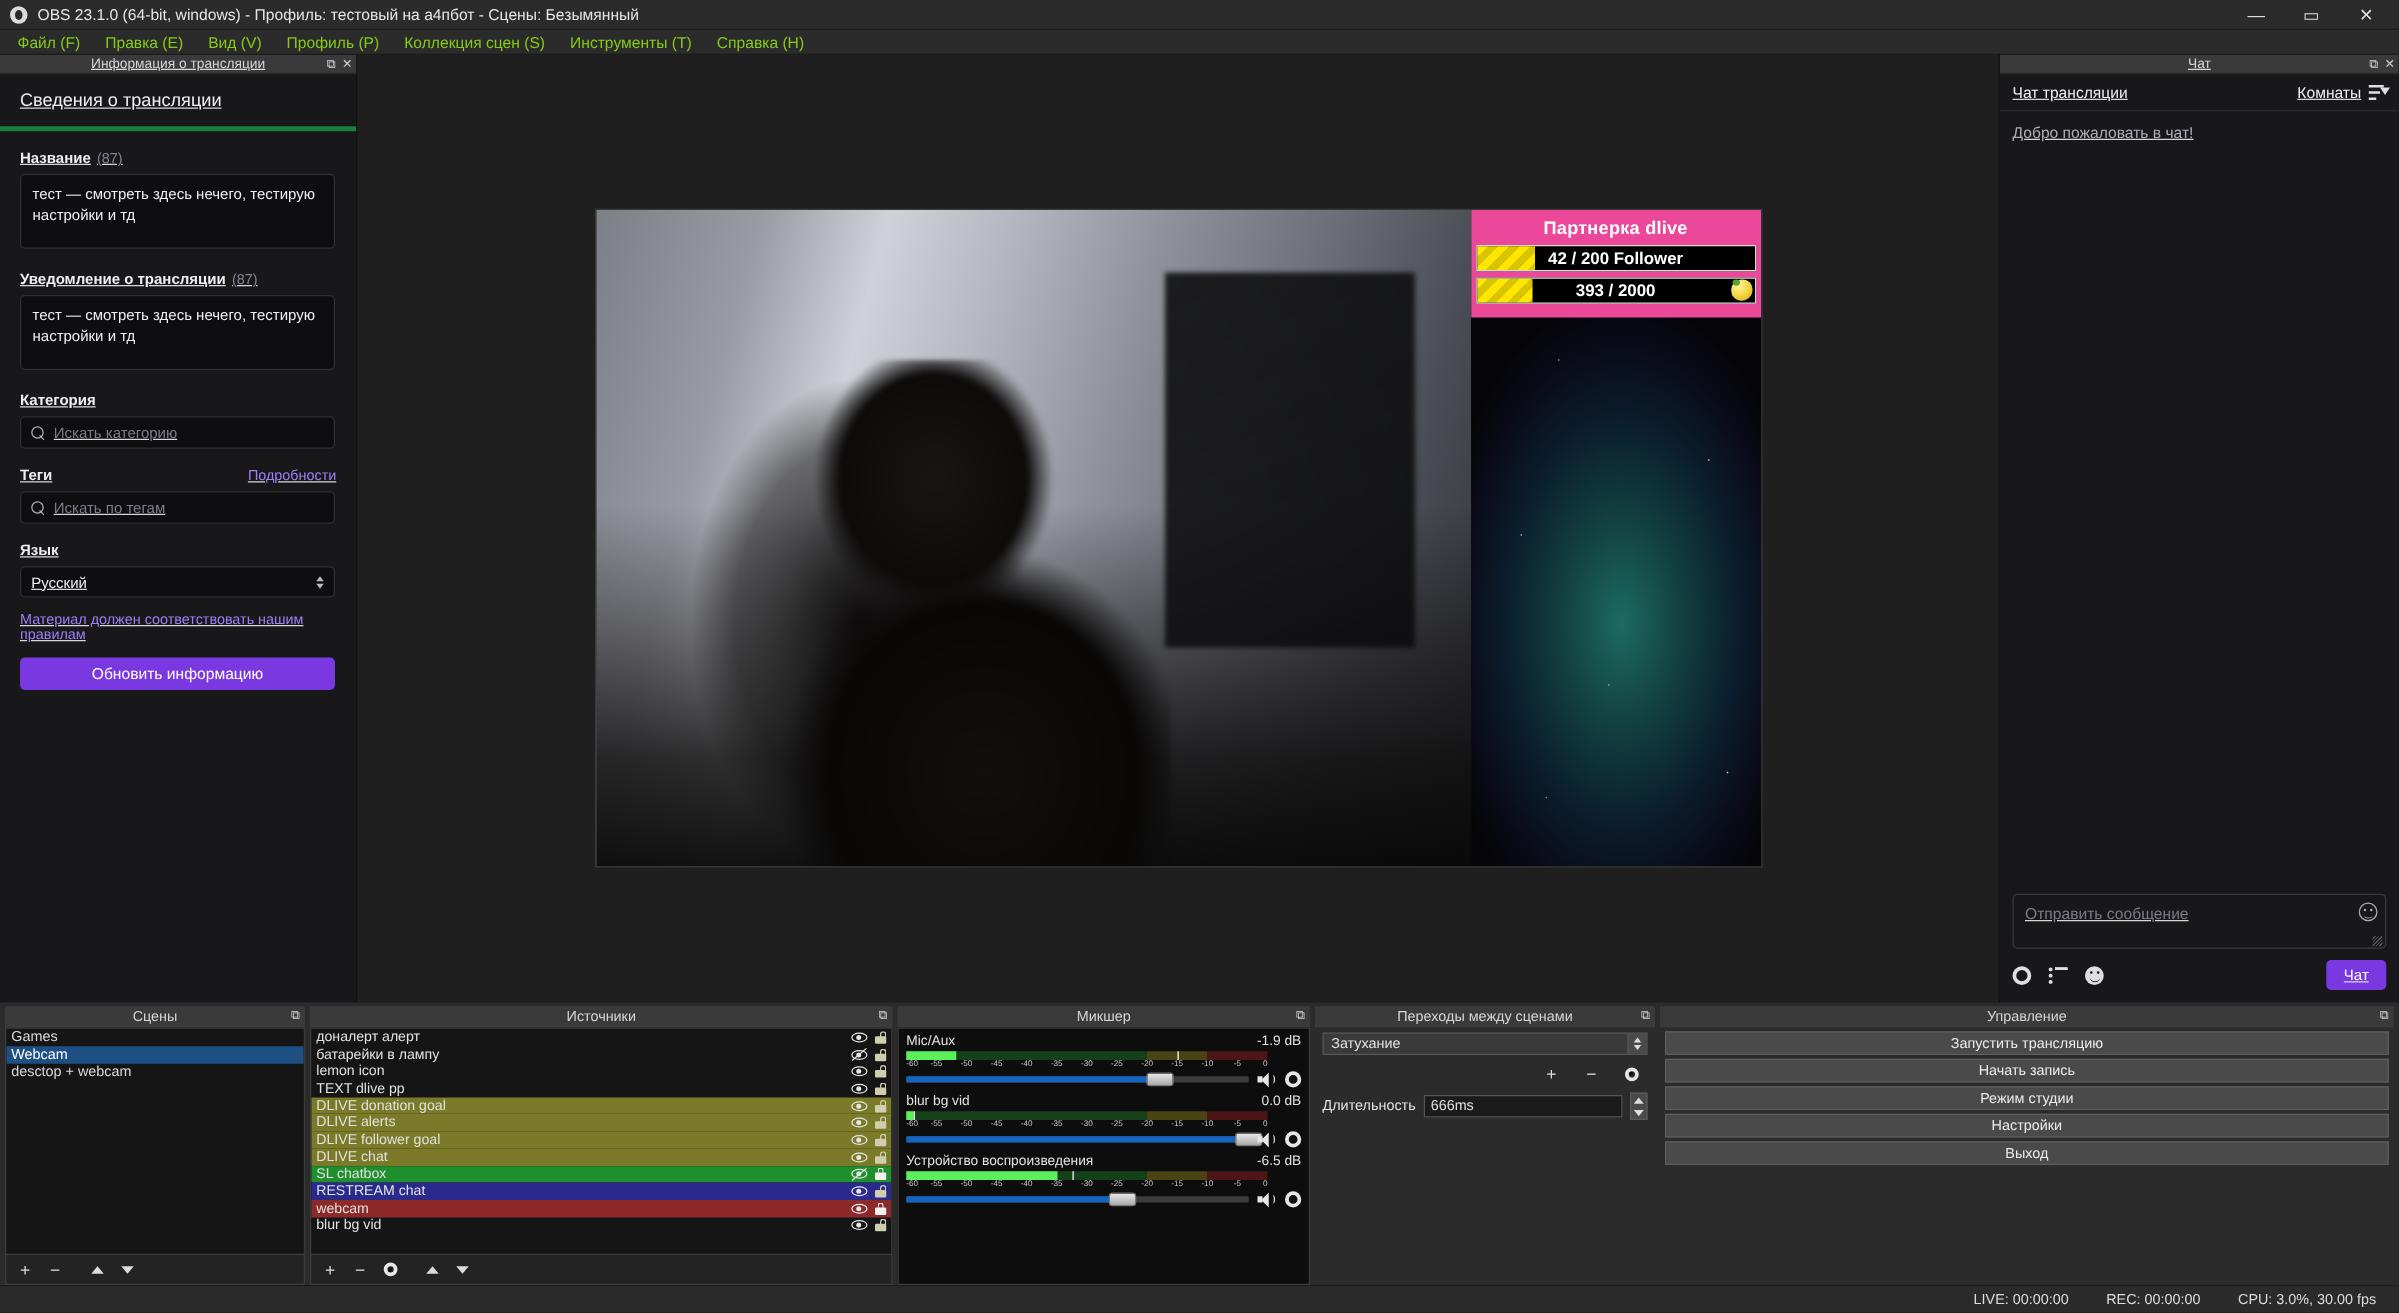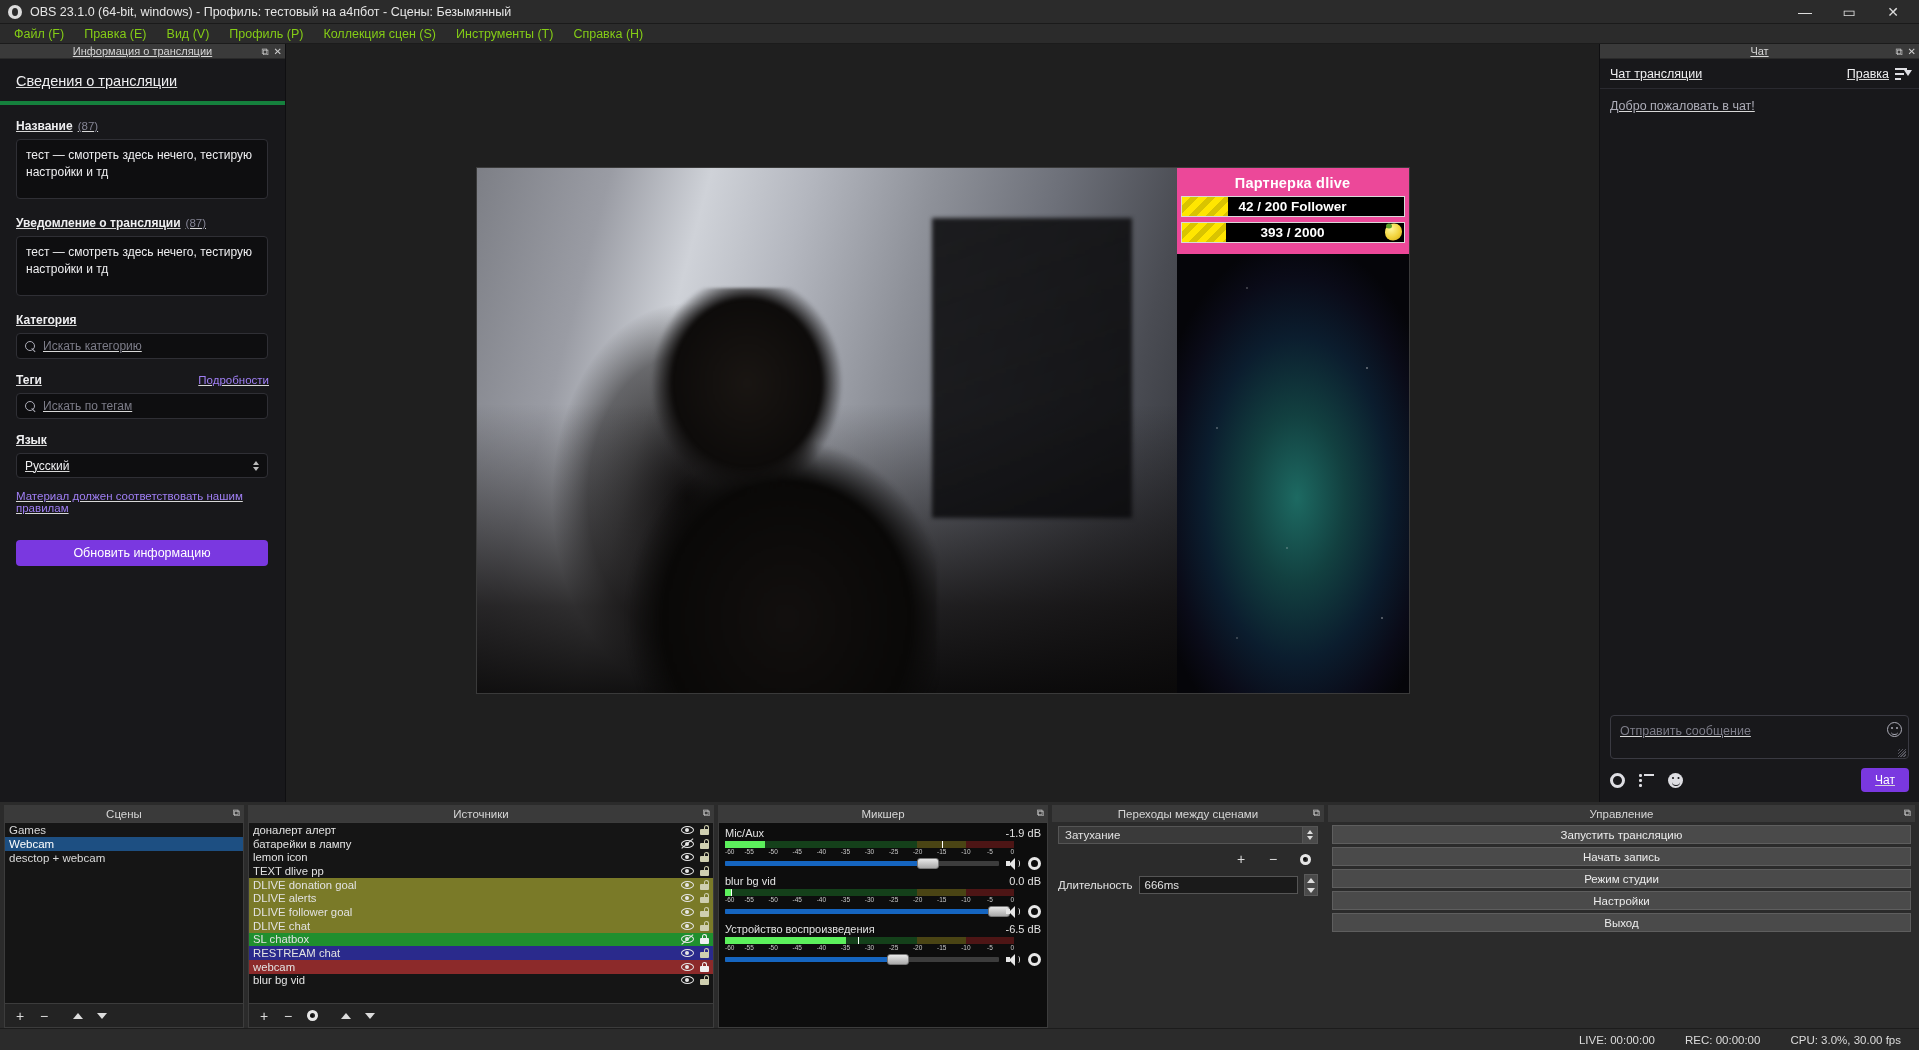--- a/index.html
+++ b/index.html
@@ -84,21 +84,21 @@
     color: #efeff1; font-size: 12px; position: relative;
   }
   .si-select .updown { position: absolute; right: 8px; top: 50%; transform: translateY(-50%); display:flex; flex-direction:column; gap:2px; }
   .si-select .updown i { display:block; width:0;height:0;border-left:3.5px solid transparent;border-right:3.5px solid transparent; }
   .si-select .updown i.u { border-bottom:4px solid #bbb; }
   .si-select .updown i.d { border-top:4px solid #bbb; }
   .si-note { font-size: 11.5px; color: #a07ff5; margin-top: 12px; }
   .si-btn {
     width: 252px; height: 26px; background: #7a38e0; border: none; border-radius: 4px;
     color: #fff; font-size: 12.5px; font-family: "Liberation Sans", sans-serif;
-    margin-top: 26px; cursor: pointer;
+    margin-top: 12px; cursor: pointer;
   }
 
   
   .center { flex: 1 1 auto; display: flex; flex-direction: column; background: #1f1f1f; min-width: 0; }
   .preview-wrap { flex: 1 1 auto; position: relative; display:flex; align-items:center; justify-content:center; background:#1f1f1f; padding: 24px 10px 10px 10px; }
   .preview {
     position: relative; width: 932px; height: 525px; background: #0b0b0b; overflow:hidden;
     outline: 1px solid #3a3a3a;
   }
   
@@ -401,21 +401,21 @@
         <span>Чат</span>
         <span class="dt-btns">
           <span class="dt-btn">⧉</span>
           <span class="dt-btn">✕</span>
         </span>
       </div>
       <div class="chat-body">
         <div class="chat-head">
           <span class="ttl">Чат трансляции</span>
           <span class="sp"></span>
-          <span class="rooms">Правка</span>
+          <span class="rooms">Комнаты</span>
           <span class="rooms-ic">
               <i></i>
               <i></i>
               <i></i>
               <i class="ar"></i>
             </span>
         </div>
         <div class="chat-msgs">
           <div class="welcome">Добро пожаловать в чат!</div>
         </div>

